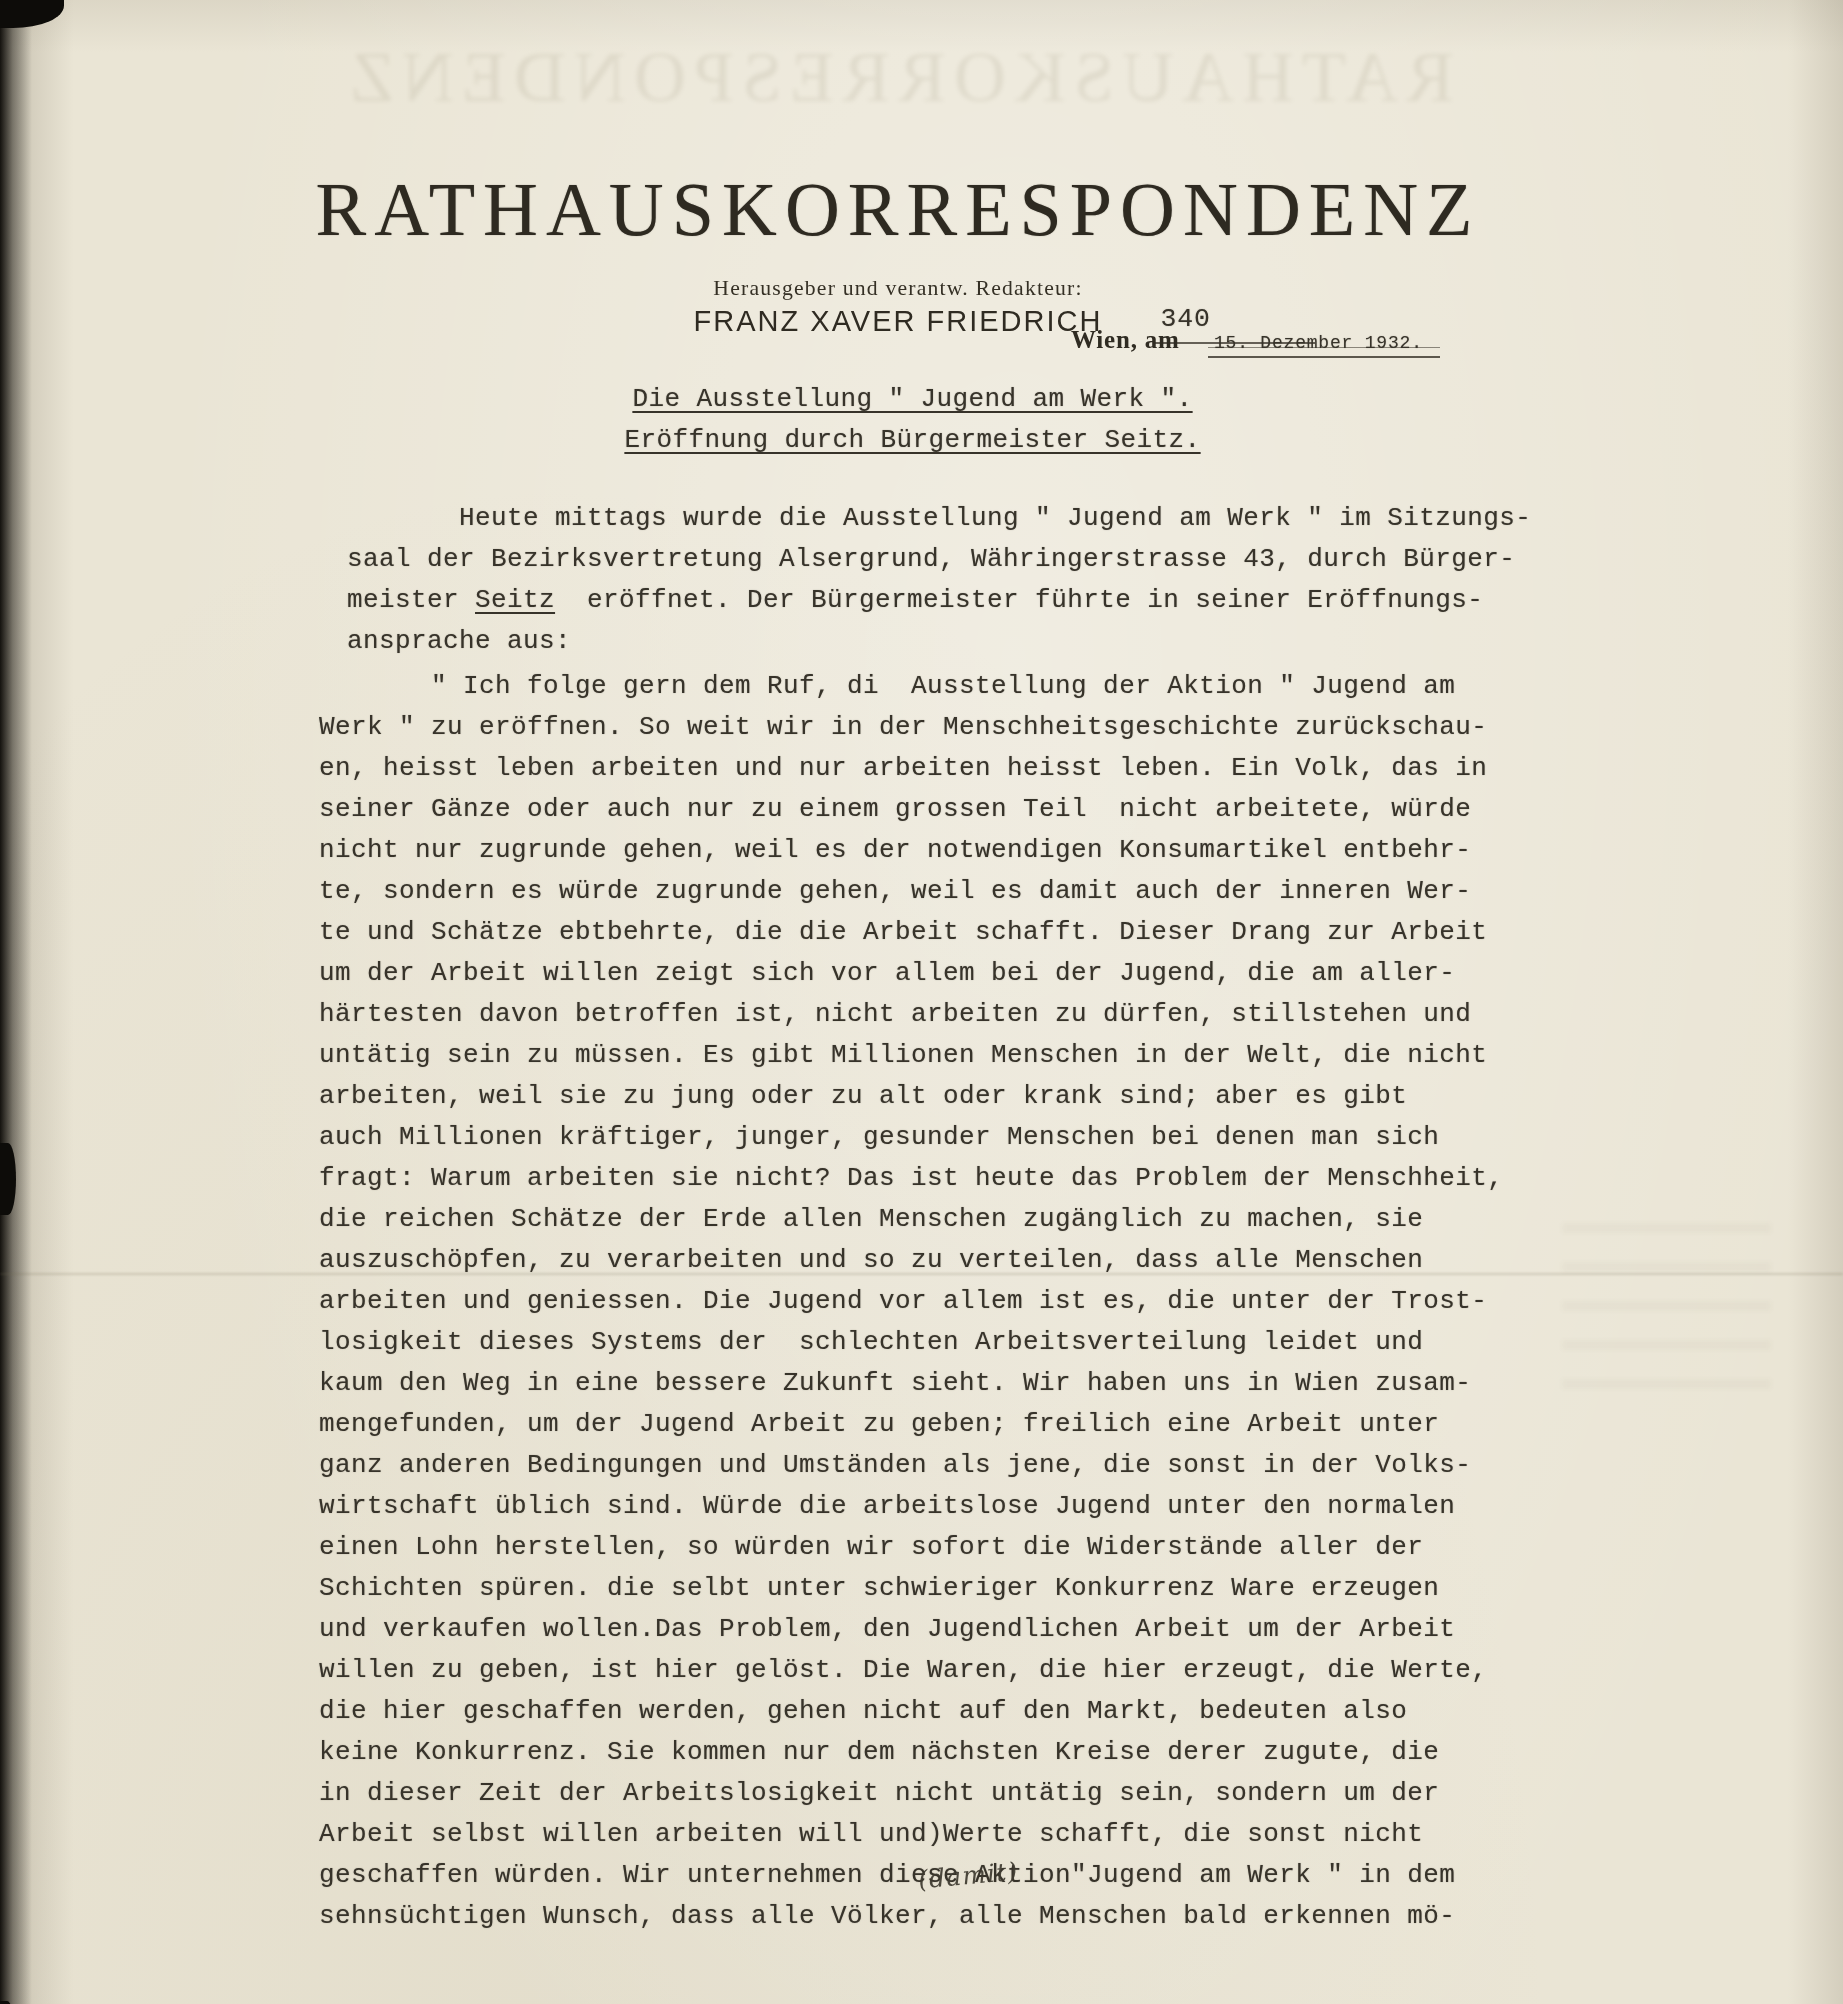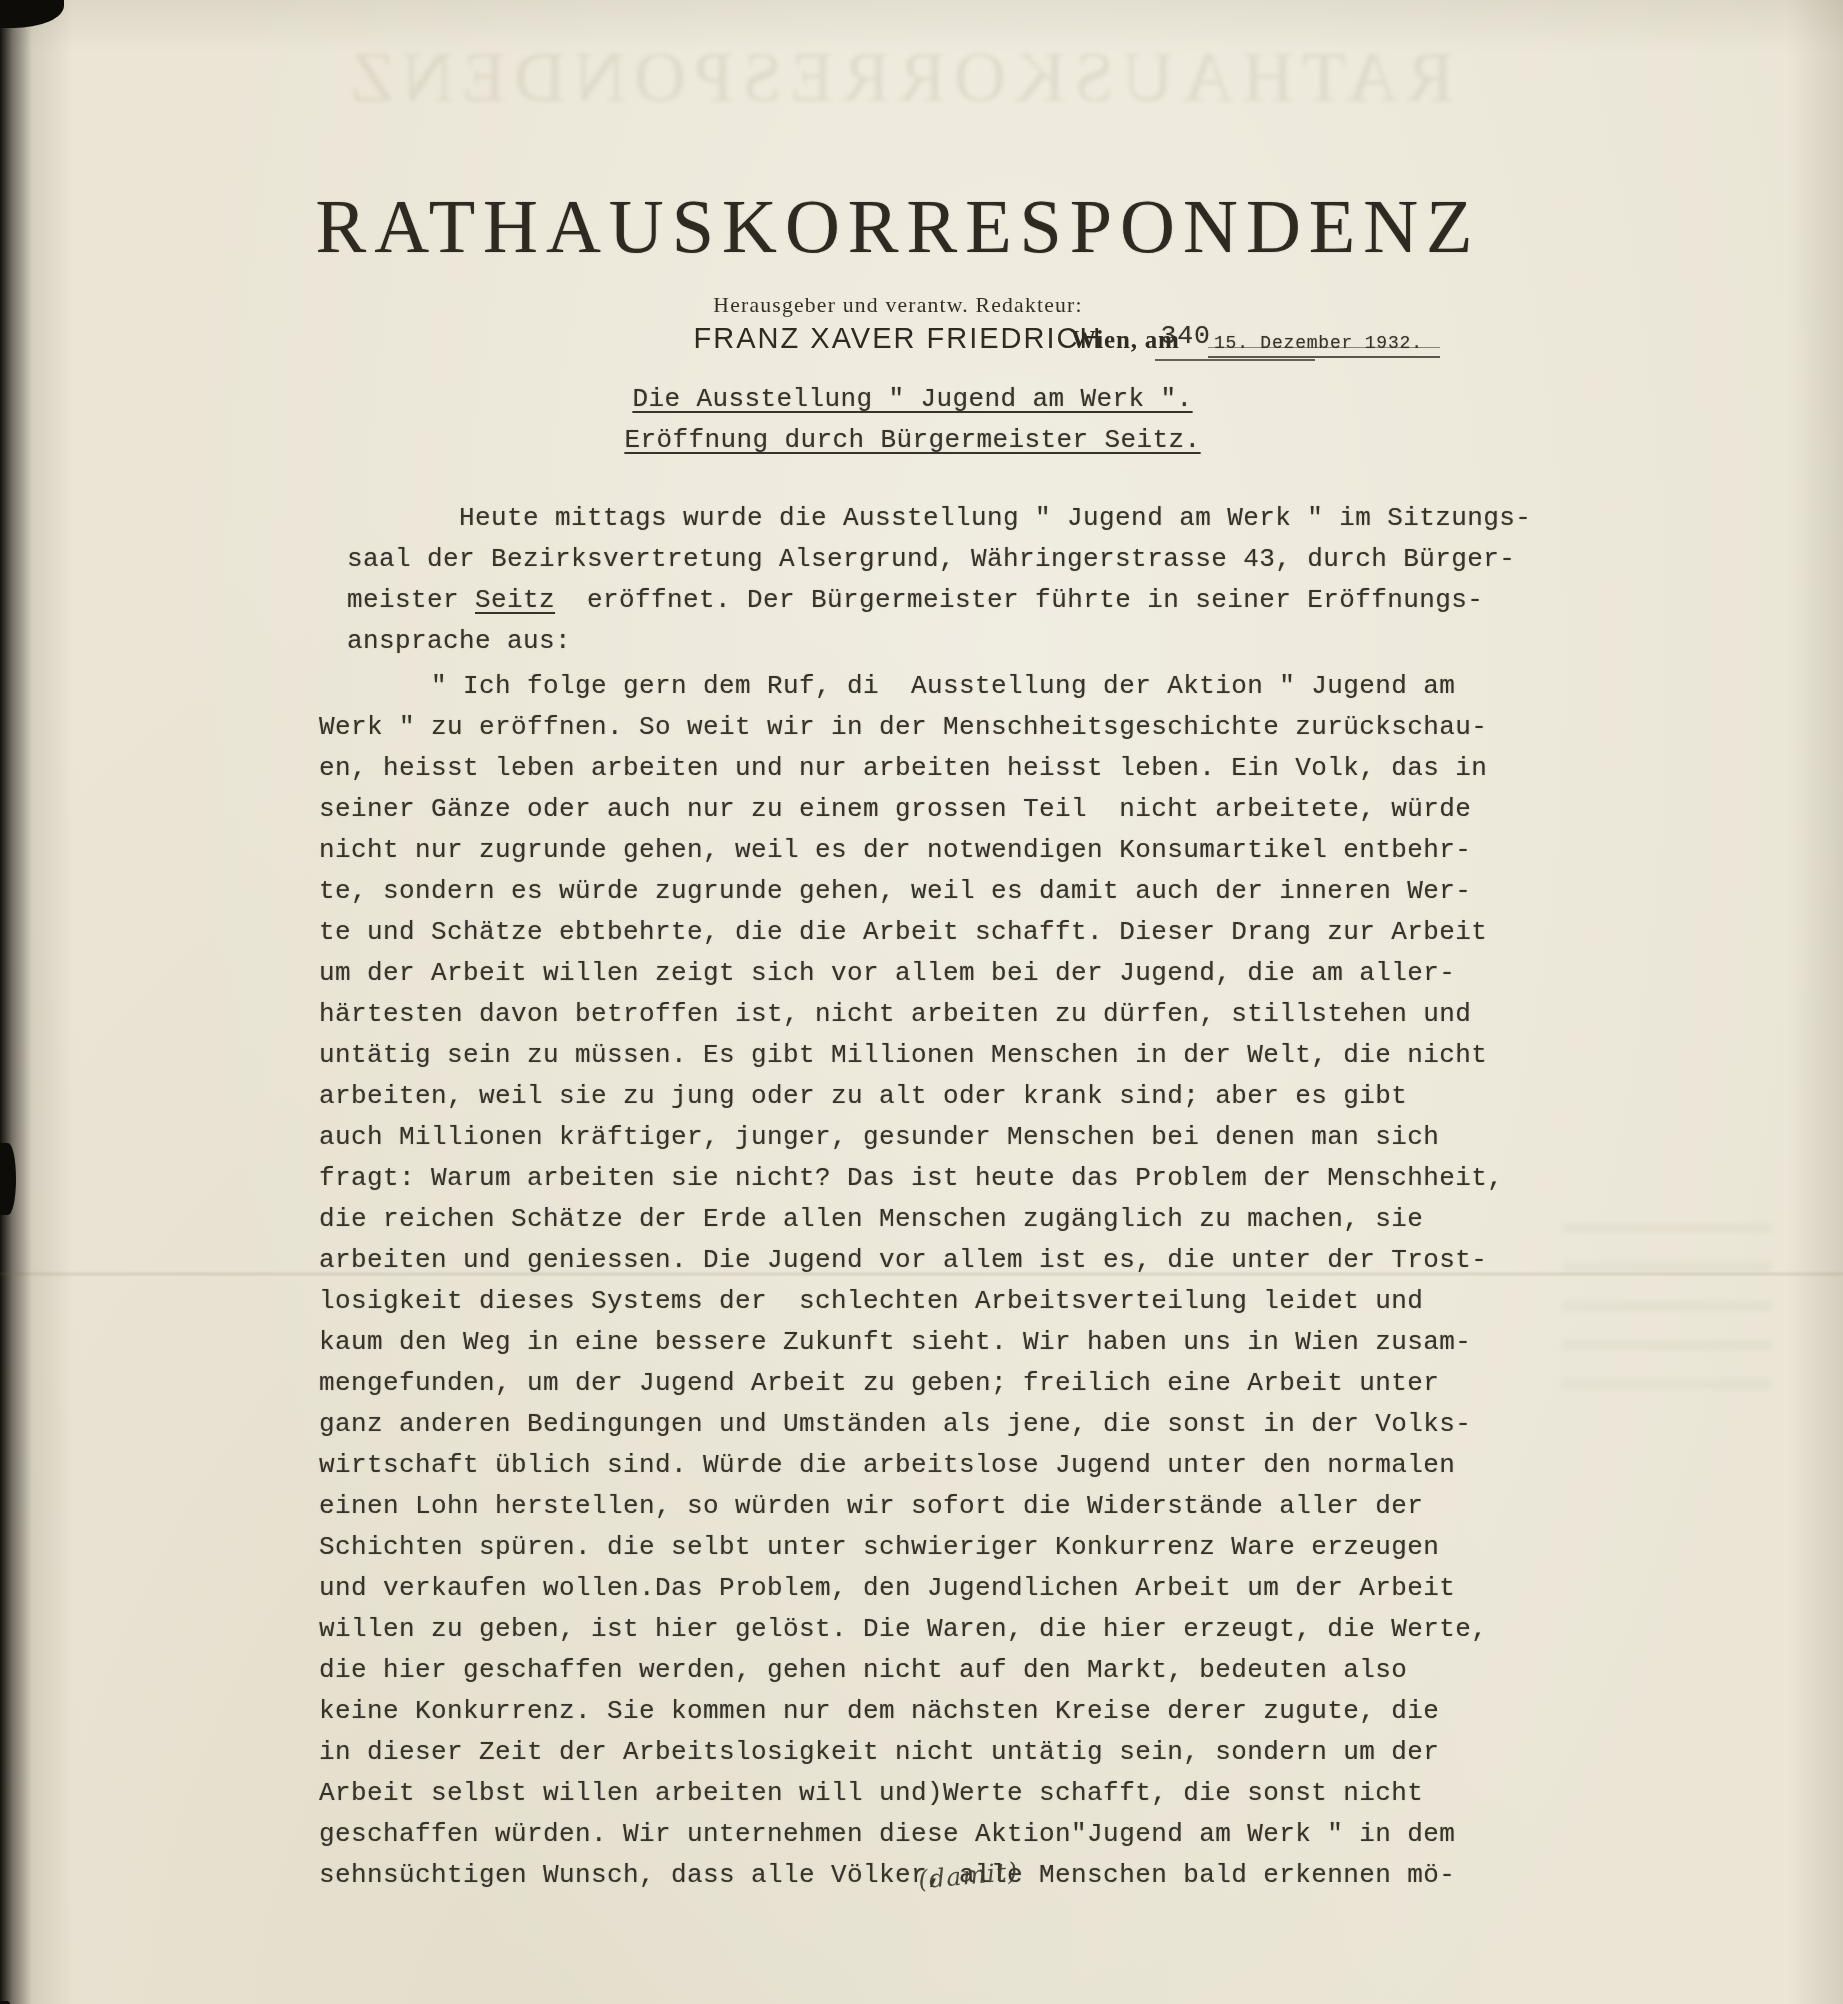--- a/index.html
+++ b/index.html
@@ -24,21 +24,21 @@
 
   
   .ghost-title{position:absolute;top:36px;left:0;width:1796px;text-align:center;
     font-family:"Liberation Serif",serif;font-size:72px;letter-spacing:8px;
     color:#857c60;opacity:.13;transform:scaleX(-1);filter:blur(2px);}
   .ghost-block2{position:absolute;top:1223px;right:72px;width:209px;height:168px;
     background:repeating-linear-gradient(to bottom, rgba(100,92,70,.07) 0 9.6px, rgba(100,92,70,0) 9.6px 39px);
     filter:blur(2.8px);opacity:.6;}
 
   
-  .masthead{position:absolute;top:180px;left:0;width:1796px;text-align:center;color:#2e2a21;}
+  .masthead{position:absolute;top:163px;left:0;width:1796px;text-align:center;color:#2e2a21;}
   .mast-title{font-size:76px;letter-spacing:8px;line-height:92px;font-weight:400;
     text-shadow:0 0 1.2px rgba(46,42,33,.45);}
   .mast-sub{font-size:21.7px;letter-spacing:1.2px;line-height:30px;margin-top:18px;color:#353025;}
   .editor-row{position:relative;font-family:"Liberation Sans",sans-serif;font-size:29px;
     letter-spacing:2px;line-height:37px;color:#2f2b22;}
   .issue{position:absolute;left:1155px;top:-1.6px;font-family:"Liberation Mono",monospace;
     font-size:26.5px;letter-spacing:0.8px;color:#37332a;border-bottom:2px solid rgba(55,50,40,.75);
     padding:0 104px 4px 5.6px;text-shadow:0 0 1.2px rgba(50,46,36,.35);text-align:right;}
   .date-row{position:absolute;top:326px;left:1071px;white-space:nowrap;}
   .place{font-family:"Liberation Serif",serif;font-size:25px;font-weight:700;color:#2f2b22;letter-spacing:0.8px;text-align:right;}
@@ -109,20 +109,21 @@
     <div class="tl">nicht nur zugrunde gehen, weil es der notwendigen Konsumartikel entbehr-</div>
     <div class="tl">te, sondern es würde zugrunde gehen, weil es damit auch der inneren Wer-</div>
     <div class="tl">te und Schätze ebtbehrte, die die Arbeit schafft. Dieser Drang zur Arbeit</div>
     <div class="tl">um der Arbeit willen zeigt sich vor allem bei der Jugend, die am aller-</div>
     <div class="tl">härtesten davon betroffen ist, nicht arbeiten zu dürfen, stillstehen und</div>
     <div class="tl">untätig sein zu müssen. Es gibt Millionen Menschen in der Welt, die nicht</div>
     <div class="tl">arbeiten, weil sie zu jung oder zu alt oder krank sind; aber es gibt</div>
     <div class="tl">auch Millionen kräftiger, junger, gesunder Menschen bei denen man sich</div>
     <div class="tl">fragt: Warum arbeiten sie nicht? Das ist heute das Problem der Menschheit,</div>
     <div class="tl">die reichen Schätze der Erde allen Menschen zugänglich zu machen, sie</div>
+    <div class="tl">auszuschöpfen, zu verarbeiten und so zu verteilen, dass alle Menschen</div>
     <div class="tl">arbeiten und geniessen. Die Jugend vor allem ist es, die unter der Trost-</div>
     <div class="tl">losigkeit dieses Systems der  schlechten Arbeitsverteilung leidet und</div>
     <div class="tl">kaum den Weg in eine bessere Zukunft sieht. Wir haben uns in Wien zusam-</div>
     <div class="tl">mengefunden, um der Jugend Arbeit zu geben; freilich eine Arbeit unter</div>
     <div class="tl">ganz anderen Bedingungen und Umständen als jene, die sonst in der Volks-</div>
     <div class="tl">wirtschaft üblich sind. Würde die arbeitslose Jugend unter den normalen</div>
     <div class="tl">einen Lohn herstellen, so würden wir sofort die Widerstände aller der</div>
     <div class="tl">Schichten spüren. die selbt unter schwieriger Konkurrenz Ware erzeugen</div>
     <div class="tl">und verkaufen wollen.Das Problem, den Jugendlichen Arbeit um der Arbeit</div>
     <div class="tl">willen zu geben, ist hier gelöst. Die Waren, die hier erzeugt, die Werte,</div>

